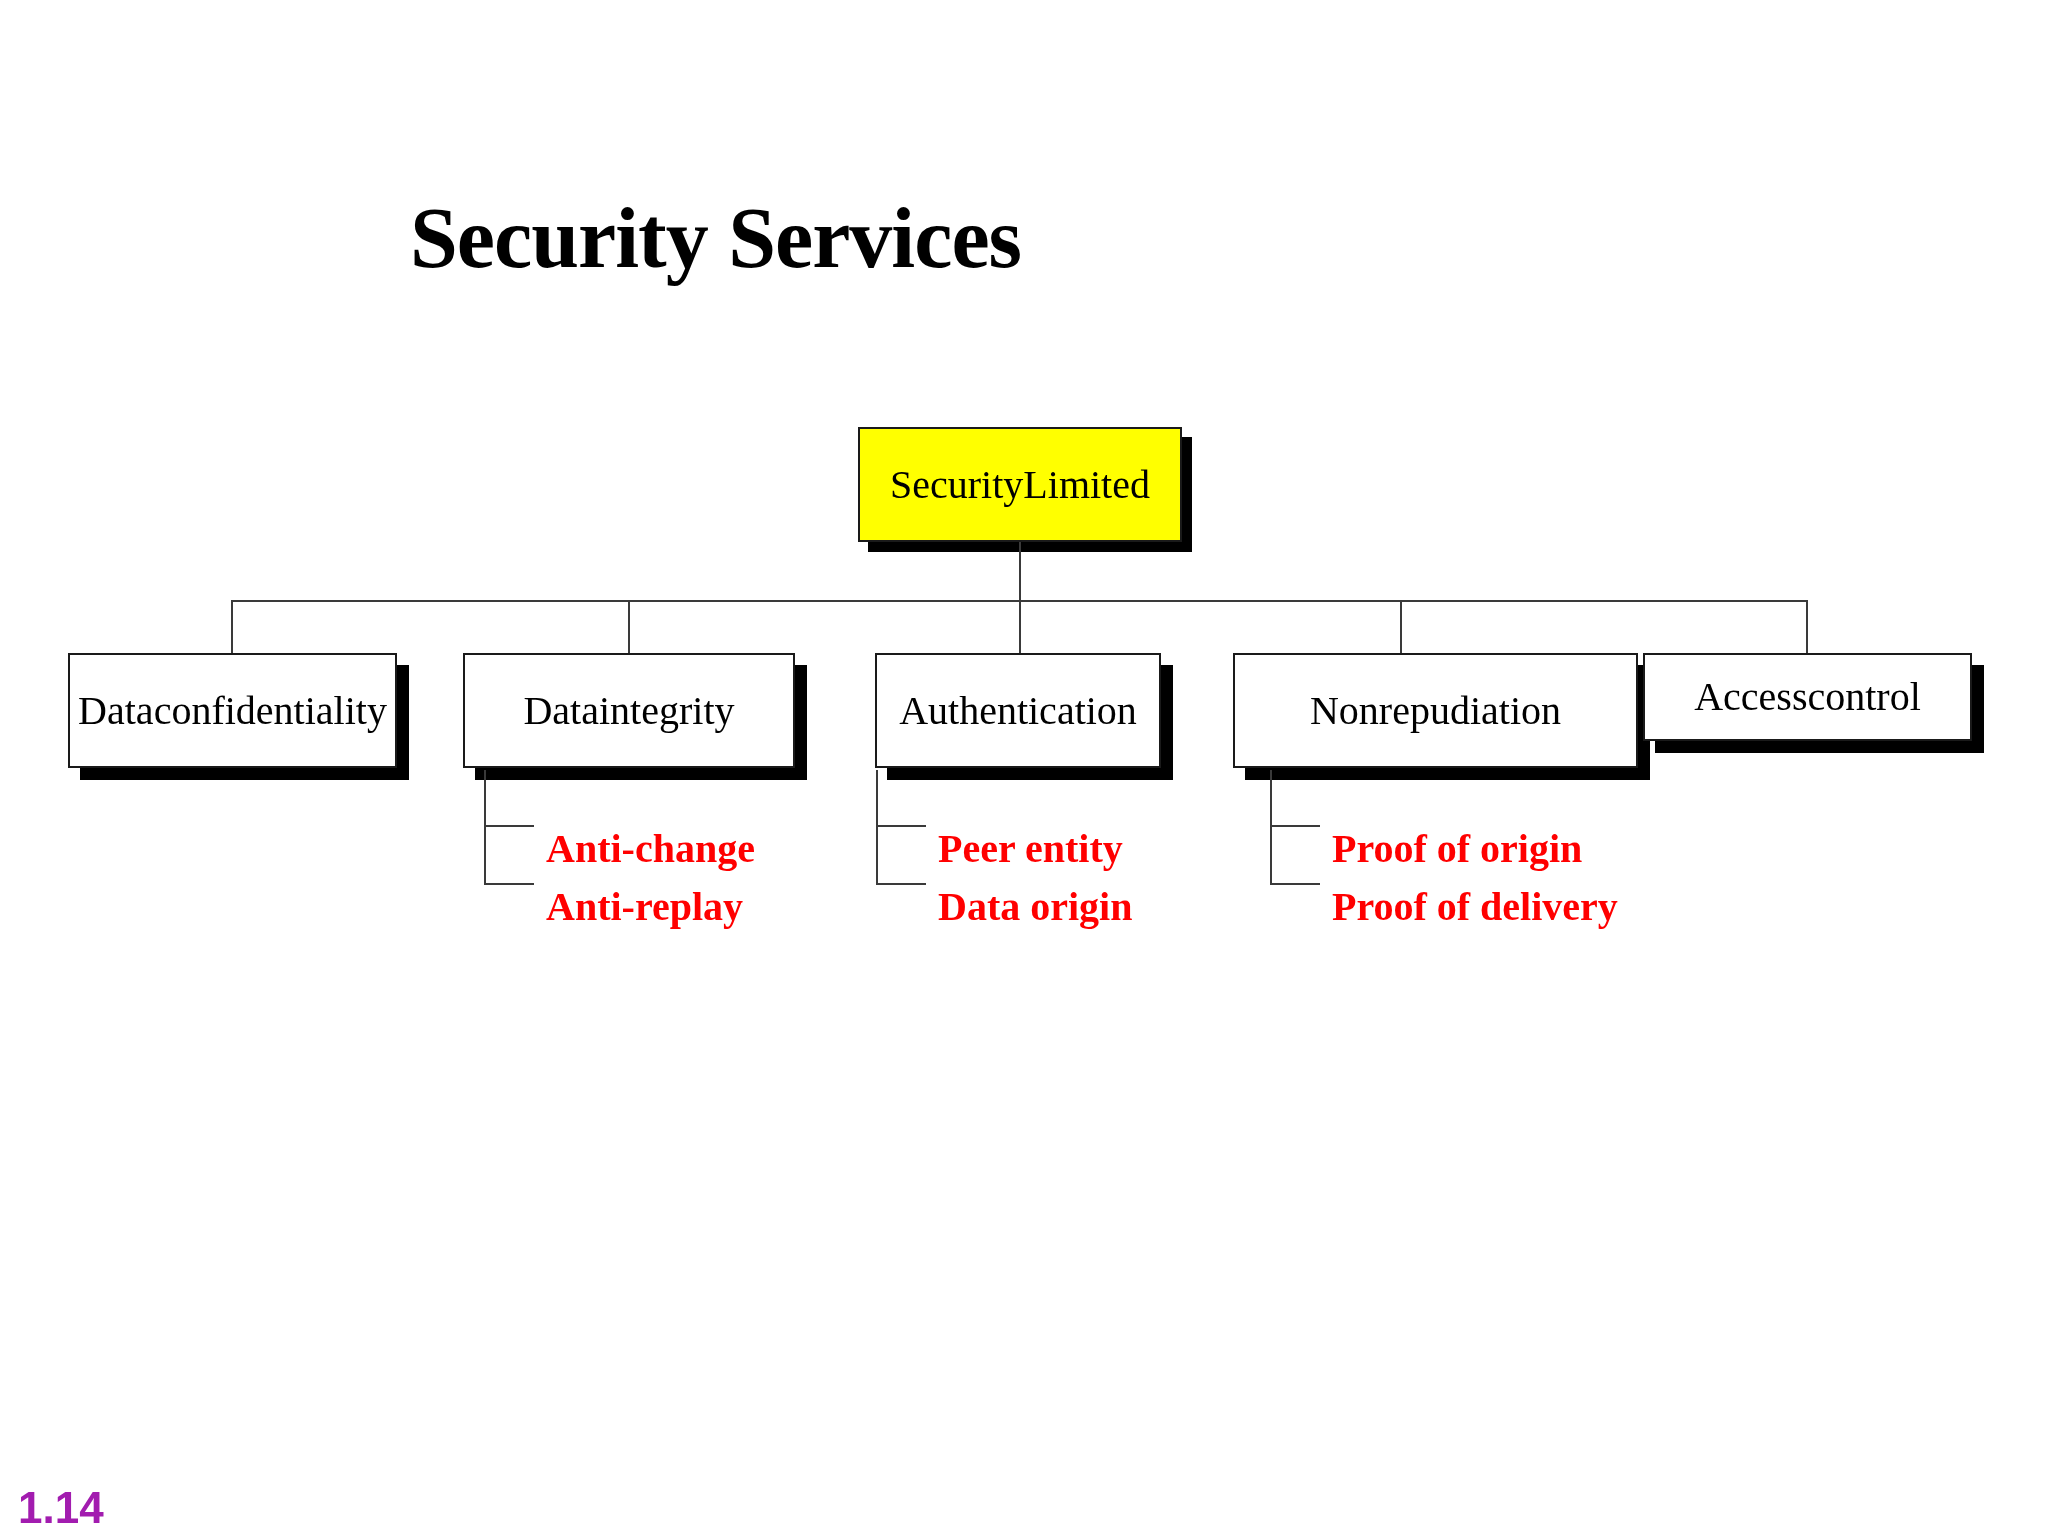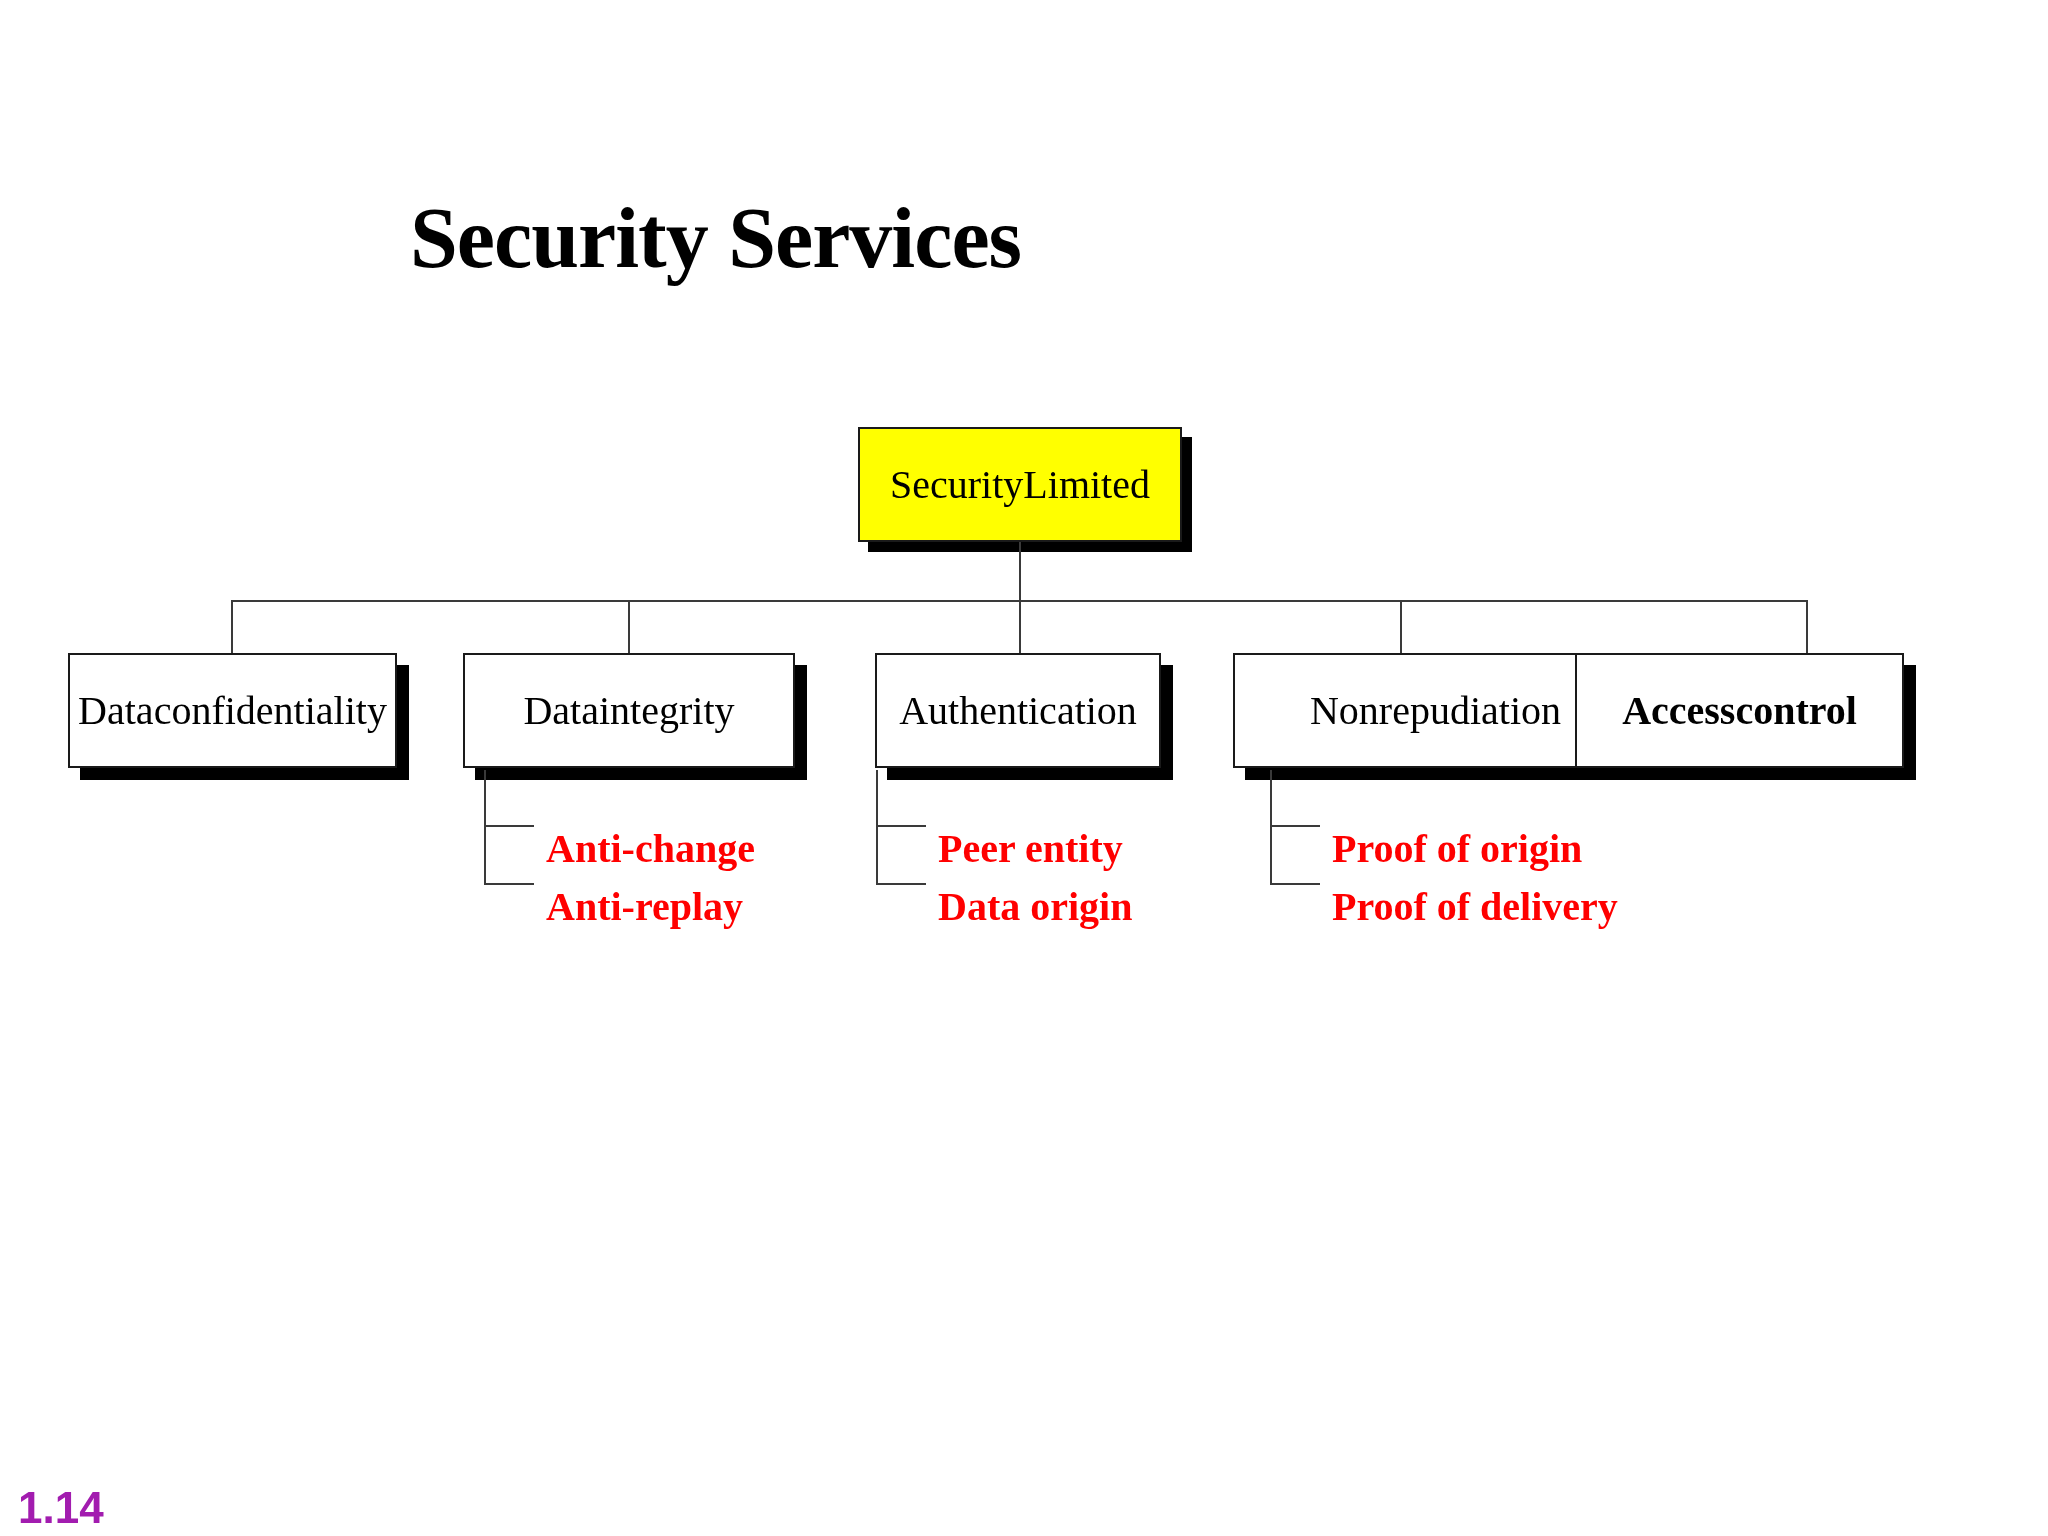--- a/index.html
+++ b/index.html
@@ -99,21 +99,21 @@
   </div>
 
   <div class="node" style="left:875px;top:653px;width:286px;height:115px;align-items:center;">
     <span>Authentication</span>
   </div>
 
   <div class="node" style="left:1233px;top:653px;width:405px;height:115px;">
     <span>Nonrepudiation</span>
   </div>
 
-  <div class="node" style="left:1575px;top:653px;width:329px;height:115px;font-weight:bold;">
+  <div class="node" style="left:1643px;top:653px;width:329px;height:88px;">
     <span>Access</span>
     <span>control</span>
   </div>
 
   <div class="vline" style="left:484px;top:770px;height:115px;"></div>
   <div class="hline" style="left:484px;top:825px;width:50px;"></div>
   <div class="hline" style="left:484px;top:883px;width:50px;"></div>
   <div class="red-item" style="left:546px;top:800px;">Anti-change</div>
   <div class="red-item" style="left:546px;top:858px;">Anti-replay</div>
 

